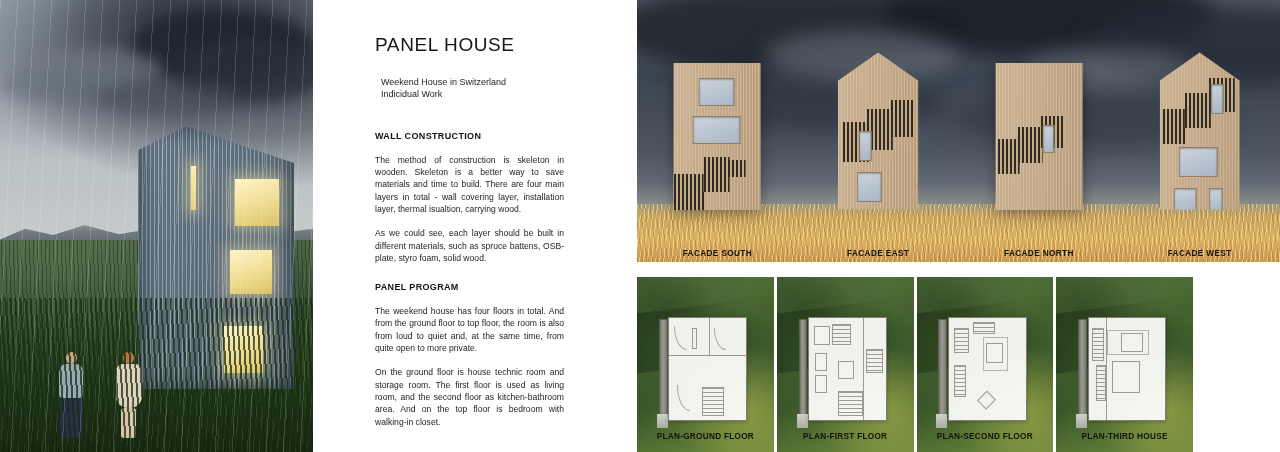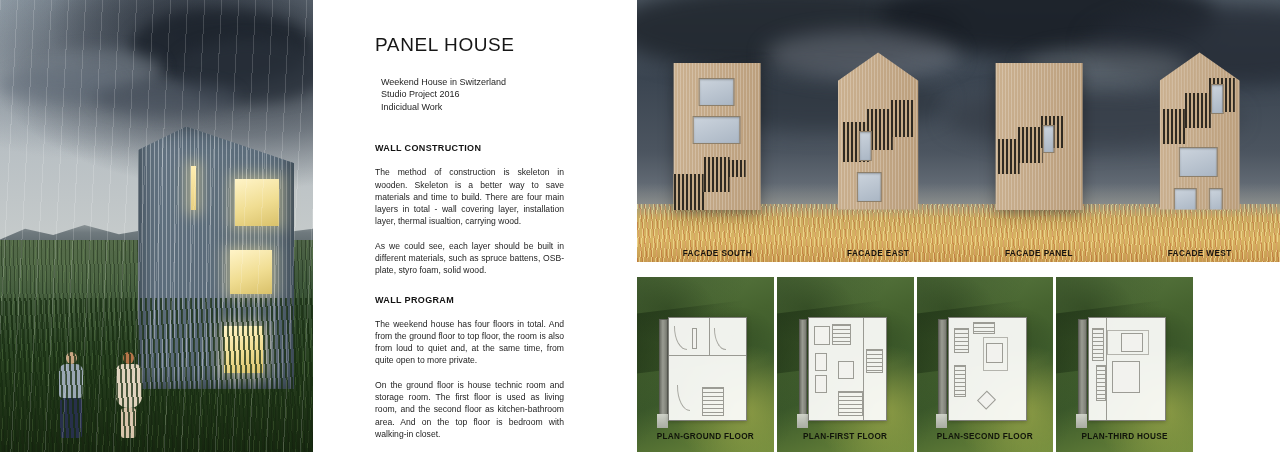--- a/index.html
+++ b/index.html
@@ -181,34 +181,33 @@
 
     <div class="grass-fg"></div>
     <div class="rain"></div>
   </div>
 
   <div class="text-col">
     <h1 class="title">PANEL HOUSE</h1>
 
     <div class="sub">
       <div>Weekend House in Switzerland</div>
-      <div>Studio Project 2016</div>
       <div>Indicidual Work</div>
     </div>
 
     <div>
       <div class="sec-head">WALL CONSTRUCTION</div>
       <p class="para">The method of construction is skeleton in wooden. Skeleton is a better way to save materials and time to build. There are four main layers in total - wall covering layer, installation layer, thermal isualtion, carrying wood.</p>
       <p class="para">As we could see, each layer should be built in different materials, such as spruce battens, OSB-plate, styro foam, solid wood.</p>
     </div>
 
     <div class="gap"></div>
 
     <div>
-      <div class="sec-head">WALL PROGRAM</div>
+      <div class="sec-head">PANEL PROGRAM</div>
       <p class="para">The weekend house has four floors in total. And from the ground floor to top floor, the room is also from loud to quiet and, at the same time, from quite open to more private.</p>
       <p class="para">On the ground floor is house technic room and storage room. The first floor is used as living room, and the second floor as kitchen-bathroom area. And on the top floor is bedroom with walking-in closet.</p>
     </div>
   </div>
 
   <div class="facades">
     <div class="fc-cloud fcl1"></div>
     <div class="fc-cloud fcl2"></div>
     <div class="fc-cloud fcl3"></div>
     <div class="fc-cloud fcl4"></div>
@@ -240,21 +239,21 @@
       <div class="cap">FACADE EAST</div>
     </div>
 
     <div class="fc-item" style="left:50%;">
       <div class="bld" style="width:54%;height:56%;">
         <div class="slat" style="left:2%;top:52%;width:26%;height:24%;"></div>
         <div class="slat" style="left:26%;top:44%;width:28%;height:24%;"></div>
         <div class="slat" style="left:52%;top:36%;width:28%;height:22%;"></div>
         <div class="opening" style="left:54%;top:42%;width:12%;height:18%;"></div>
       </div>
-      <div class="cap">FACADE PANEL</div>
+      <div class="cap">FACADE NORTH</div>
     </div>
 
     <div class="fc-item" style="left:75%;">
       <div class="bld" style="width:50%;height:60%;clip-path:polygon(0 18%,50% 0,100% 18%,100% 100%,0 100%);">
         <div class="slat" style="left:4%;top:36%;width:30%;height:22%;"></div>
         <div class="slat" style="left:32%;top:26%;width:32%;height:22%;"></div>
         <div class="slat" style="left:62%;top:16%;width:32%;height:22%;"></div>
         <div class="opening" style="left:64%;top:20%;width:14%;height:18%;"></div>
         <div class="opening" style="left:24%;top:60%;width:46%;height:18%;"></div>
         <div class="opening" style="left:18%;top:86%;width:26%;height:14%;"></div>

